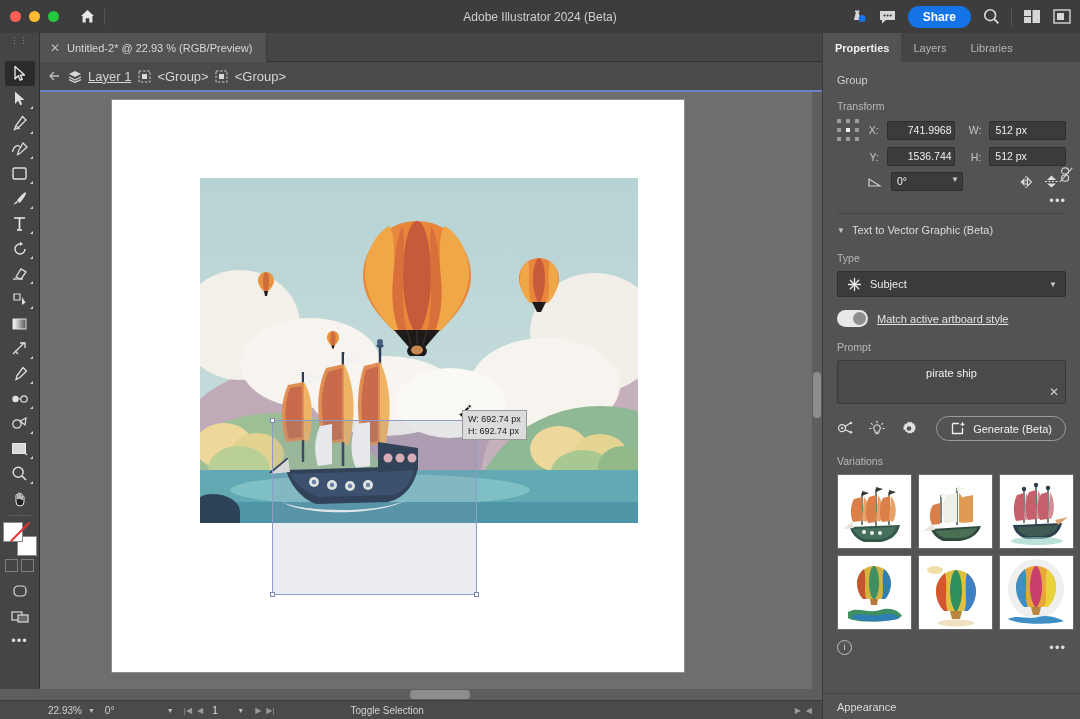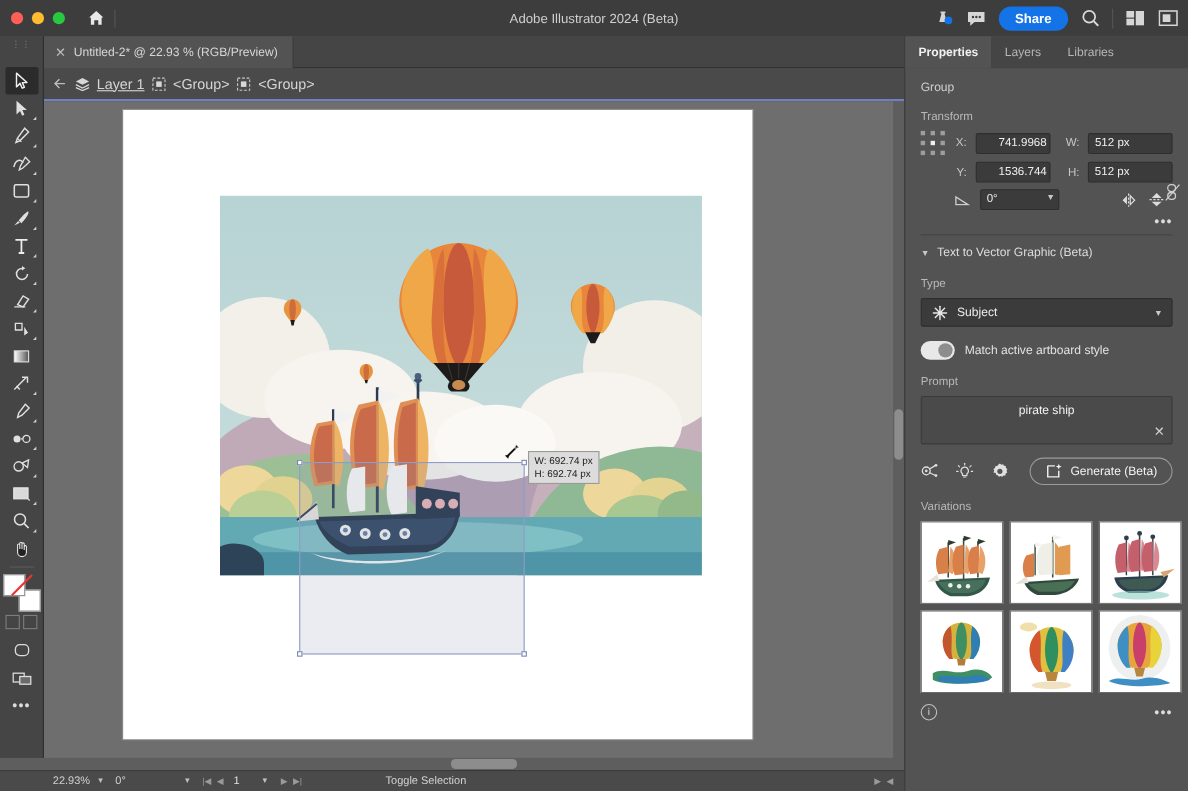--- a/index.html
+++ b/index.html
@@ -206,21 +206,21 @@
   .select .caret3 { margin-left: auto; font-size: 8px; color: #c9c9c9; }
 
   .toggle-row { display: flex; align-items: center; gap: 9px; margin: 13px 0 0; }
   .toggle {
     width: 31px; height: 17px; border-radius: 9px; background: #e8e8e8; position: relative;
   }
   .toggle .knob {
     position: absolute; right: 2px; top: 2px; width: 13px; height: 13px;
     border-radius: 50%; background: #8d8d8d;
   }
-  .toggle-txt { font-size: 11px; color: #e2e2e2; }
+  .toggle-txt { font-size: 11px; color: #e2e2e2; text-decoration: underline; }
 
   .prompt-box {
     position: relative; background: #4a4a4a; border: 1px solid #3a3a3a; border-radius: 2px;
     height: 44px; padding: 6px 8px; font-size: 11px; color: #f2f2f2; text-align: center;
   }
   .prompt-x {
     position: absolute; right: 6px; bottom: 4px; font-size: 12px; color: #d0d0d0;
   }
   .act-row { display: flex; align-items: center; gap: 16px; margin-top: 12px; }
   .gen-btn {
@@ -624,21 +624,21 @@
 
     <div class="cursor-resize" style="left:417px;top:310px;">
       <svg width="17" height="17" viewBox="0 0 17 17">
           <path d="M12 2 L15 5 L11 5.5 Z" fill="#111"></path>
           <path d="M5 15 L2 12 L6 11.5 Z" fill="#111"></path>
           <line x1="4" y1="13" x2="13" y2="4" stroke="#111" stroke-width="1.8"></line>
           <path d="M12 2 L15 5 L11 5.5 Z" fill="none" stroke="#fff" stroke-width="0.6"></path>
         </svg>
     </div>
 
-    <div class="tooltip-wh" style="left:440px;top:318px;">
+    <div class="tooltip-wh" style="left:422px;top:318px;">
       <div>W: 692.74 px</div>
       <div>H: 692.74 px</div>
     </div>
   </div>
 
   <div class="canv-arrow" style="top:94px;">▲</div>
   <div class="vscroll">
     <div class="thumb"></div>
   </div>
   <div class="canv-arrow" style="top:686px;">▼</div>
@@ -925,15 +925,18 @@
           </svg>
         </div>
       </div>
 
       <div class="var-foot">
         <span class="info-ico">i</span>
         <span class="dots" style="margin-left:auto;">•••</span>
       </div>
     </div>
 
+    <div class="appearance-hdr">
+      <span>Appearance</span>
+    </div>
   </div>
 
 </div>
 
 </body></html>

